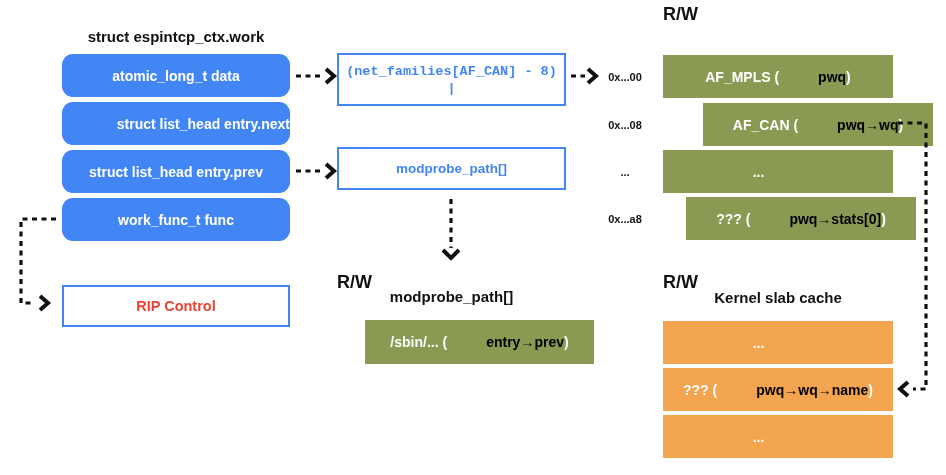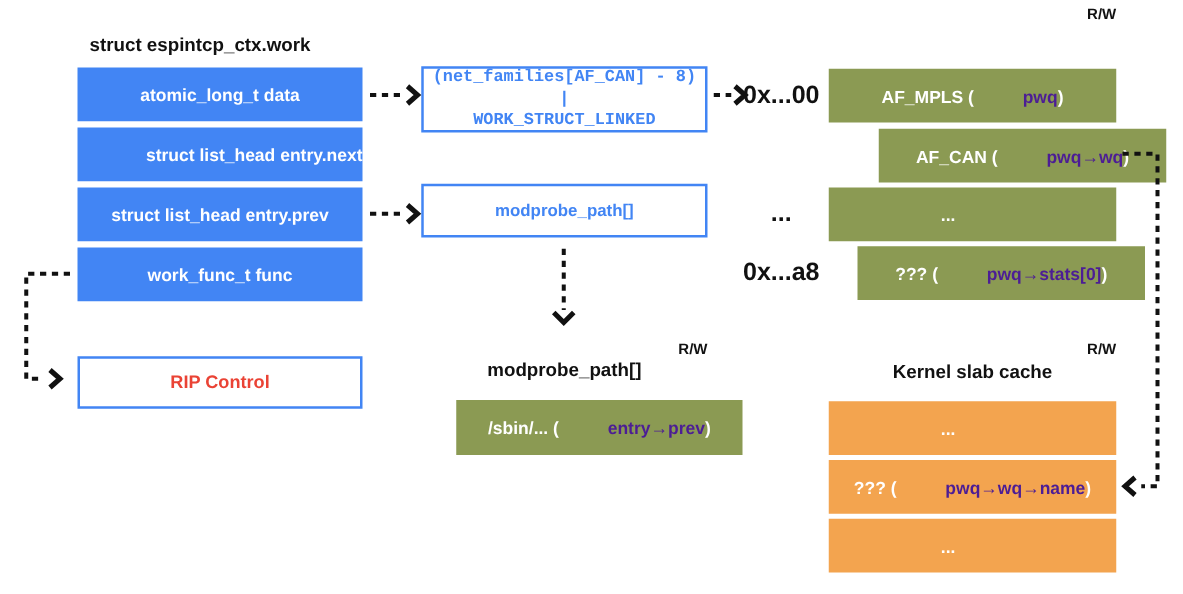--- a/index.html
+++ b/index.html
@@ -16,56 +16,57 @@
     display: flex;
     align-items: center;
     justify-content: center;
     text-align: center;
     font-weight: bold;
   }
   .blue-cell {
     background: #4285F4;
     color: #ffffff;
     font-size: 14px;
+    border-radius: 11px;
   }
   .olive-cell {
     background: #8B9A53;
     color: #ffffff;
     font-size: 14px;
   }
   .orange-cell {
     background: #F3A44F;
     color: #ffffff;
     font-size: 14px;
   }
   .outline-cell {
     background: #ffffff;
     border: 2px solid #4285F4;
     color: #4285F4;
     font-size: 13.5px;
     line-height: 17px;
   }
   .rip-text { color: #EA4335; font-size: 14.5px; }
-  .hl { color: #4c1d95; padding-left: 39px; }
+  .hl { color: #000000; padding-left: 39px; }
   .title-label {
     font-weight: bold;
     color: #111111;
     font-size: 15px;
     text-align: center;
   }
   .rw-label {
     font-weight: bold;
     color: #111111;
-    font-size: 12px;
-    text-align: right;
+    font-size: 18px;
+    text-align: left;
   }
   .offset-label {
     font-weight: bold;
     color: #111111;
-    font-size: 20px;
+    font-size: 11px;
     text-align: center;
     display: flex;
     align-items: center;
     justify-content: center;
   }
   svg.connectors { position: absolute; left: 0; top: 0; pointer-events: none; }
   .dash {
     stroke: #111111;
     stroke-width: 3.2;
     fill: none;
@@ -77,21 +78,21 @@
     fill: none;
     stroke-linecap: butt;
     stroke-linejoin: miter;
   }
 </style>
 </head>
 <body>
 
 <div id="canvas">
 
-  <div class="abs title-label" style="left:46px; top:28px; width:228px;">struct espintcp_ctx.work</div>
+  <div class="abs title-label" style="left:62px; top:28px; width:228px;">struct espintcp_ctx.work</div>
 
   <div class="abs box blue-cell" style="left:62px; top:54px; width:228px; height:43px;">
     <span>atomic_long_t data</span>
   </div>
   <div class="abs box blue-cell" style="left:62px; top:102px; width:228px; height:43px;justify-content:flex-end;">
     <span>struct list_head entry.next</span>
   </div>
   <div class="abs box blue-cell" style="left:62px; top:150px; width:228px; height:43px;">
     <span>struct list_head entry.prev</span>
   </div>
@@ -99,36 +100,36 @@
     <span>work_func_t func</span>
   </div>
 
   <div class="abs box outline-cell" style="left:62px; top:285px; width:228px; height:42px;">
     <span class="rip-text">RIP Control</span>
   </div>
 
   <div class="abs box outline-cell" style="left:337px; top:53px; width:229px; height:53px;font-family:Liberation Mono, monospace;">
     <span>
       <span>(net_families[AF_CAN] - 8) |</span><br>
-      <span>WORK_STRUCT_LINKED</span>
     </span>
   </div>
   <div class="abs box outline-cell" style="left:337px; top:147px; width:229px; height:43px;">
     <span>modprobe_path[]</span>
   </div>
 
   <div class="abs rw-label" style="left:337px; top:272px; width:229px;">R/W</div>
   <div class="abs title-label" style="left:337px; top:288px; width:229px;">modprobe_path[]</div>
   <div class="abs box olive-cell" style="left:337px; top:320px; width:229px; height:44px;margin-left:28px;">
     <span><span>/sbin/... (</span><span class="hl">entry→prev</span><span>)</span></span>
   </div>
 
   <div class="abs rw-label" style="left:663px; top:4px; width:230px;">R/W</div>
 
   <div class="abs offset-label" style="left:594px; top:55px; width:62px; height:43px;">0x...00</div>
+  <div class="abs offset-label" style="left:594px; top:103px; width:62px; height:43px;">0x...08</div>
   <div class="abs offset-label" style="left:594px; top:150px; width:62px; height:43px;">...</div>
   <div class="abs offset-label" style="left:594px; top:197px; width:62px; height:43px;">0x...a8</div>
 
   <div class="abs box olive-cell" style="left:663px; top:55px; width:230px; height:43px;">
     <span><span>AF_MPLS (</span><span class="hl">pwq</span><span>)</span></span>
   </div>
   <div class="abs box olive-cell" style="left:681px; top:103px; width:230px; height:43px;margin-left:22px;">
     <span><span>AF_CAN (</span><span class="hl">pwq→wq</span><span>)</span></span>
   </div>
   <div class="abs box olive-cell" style="left:663px; top:150px; width:230px; height:43px;">

